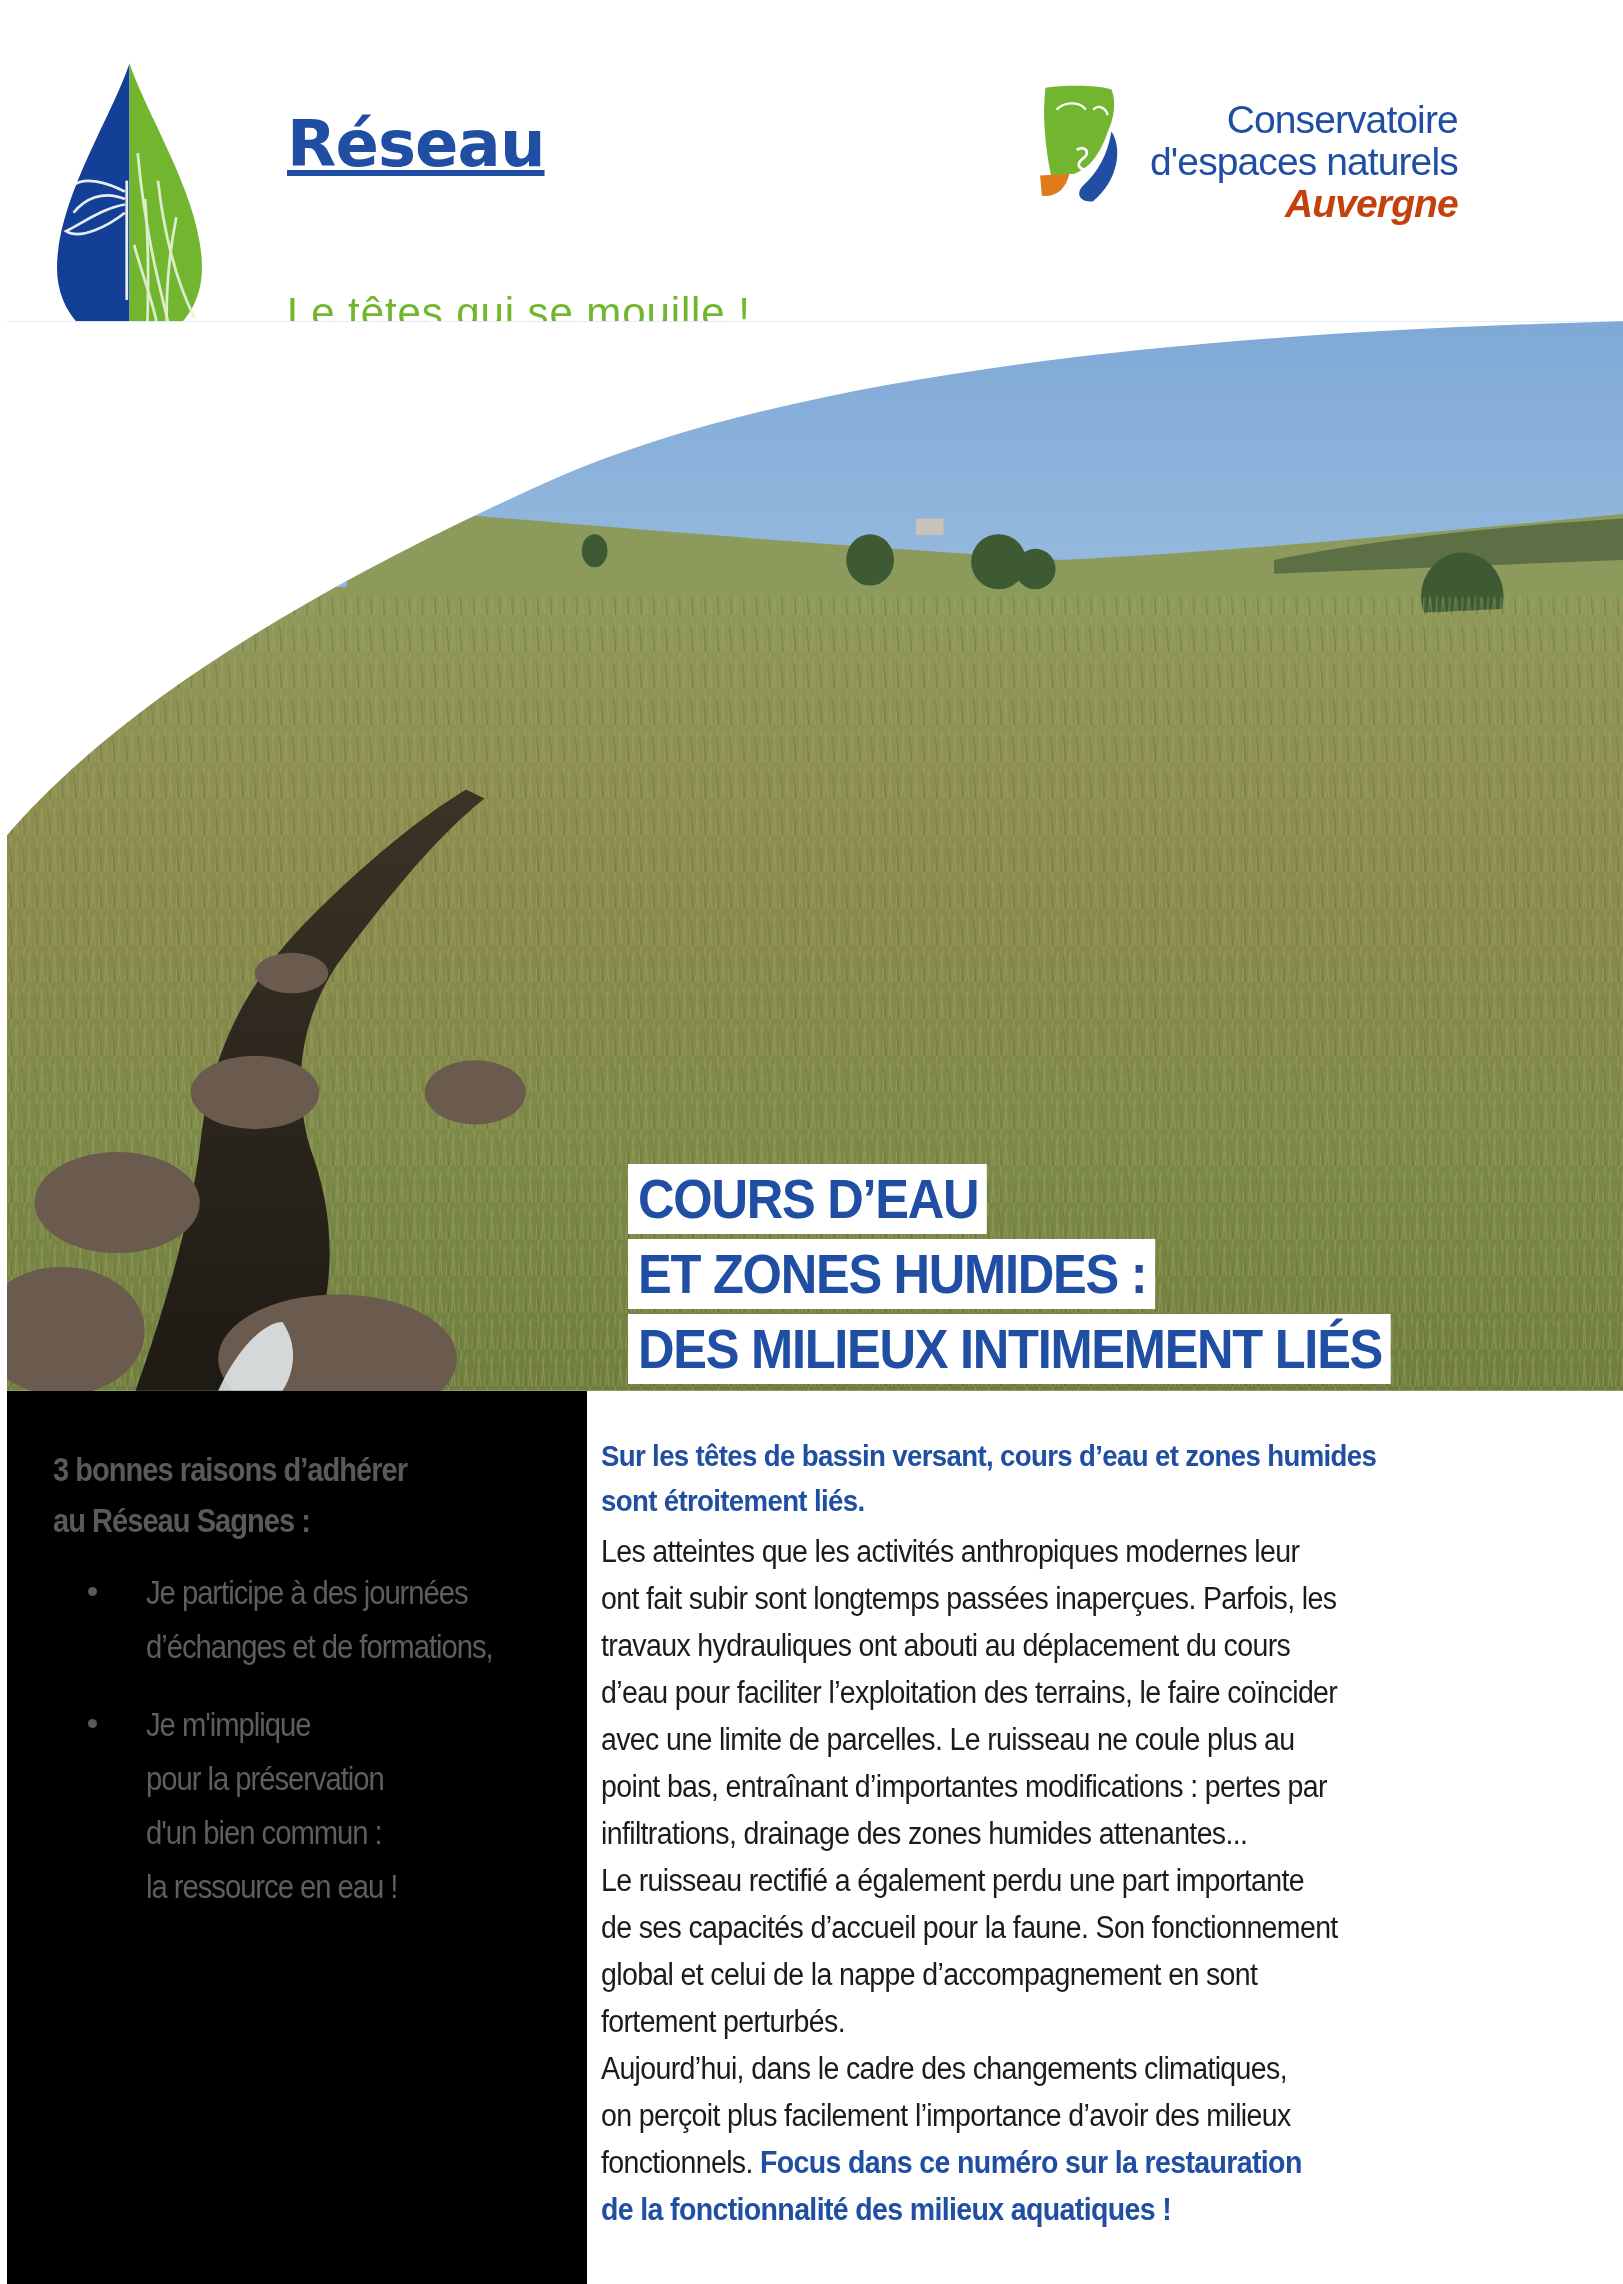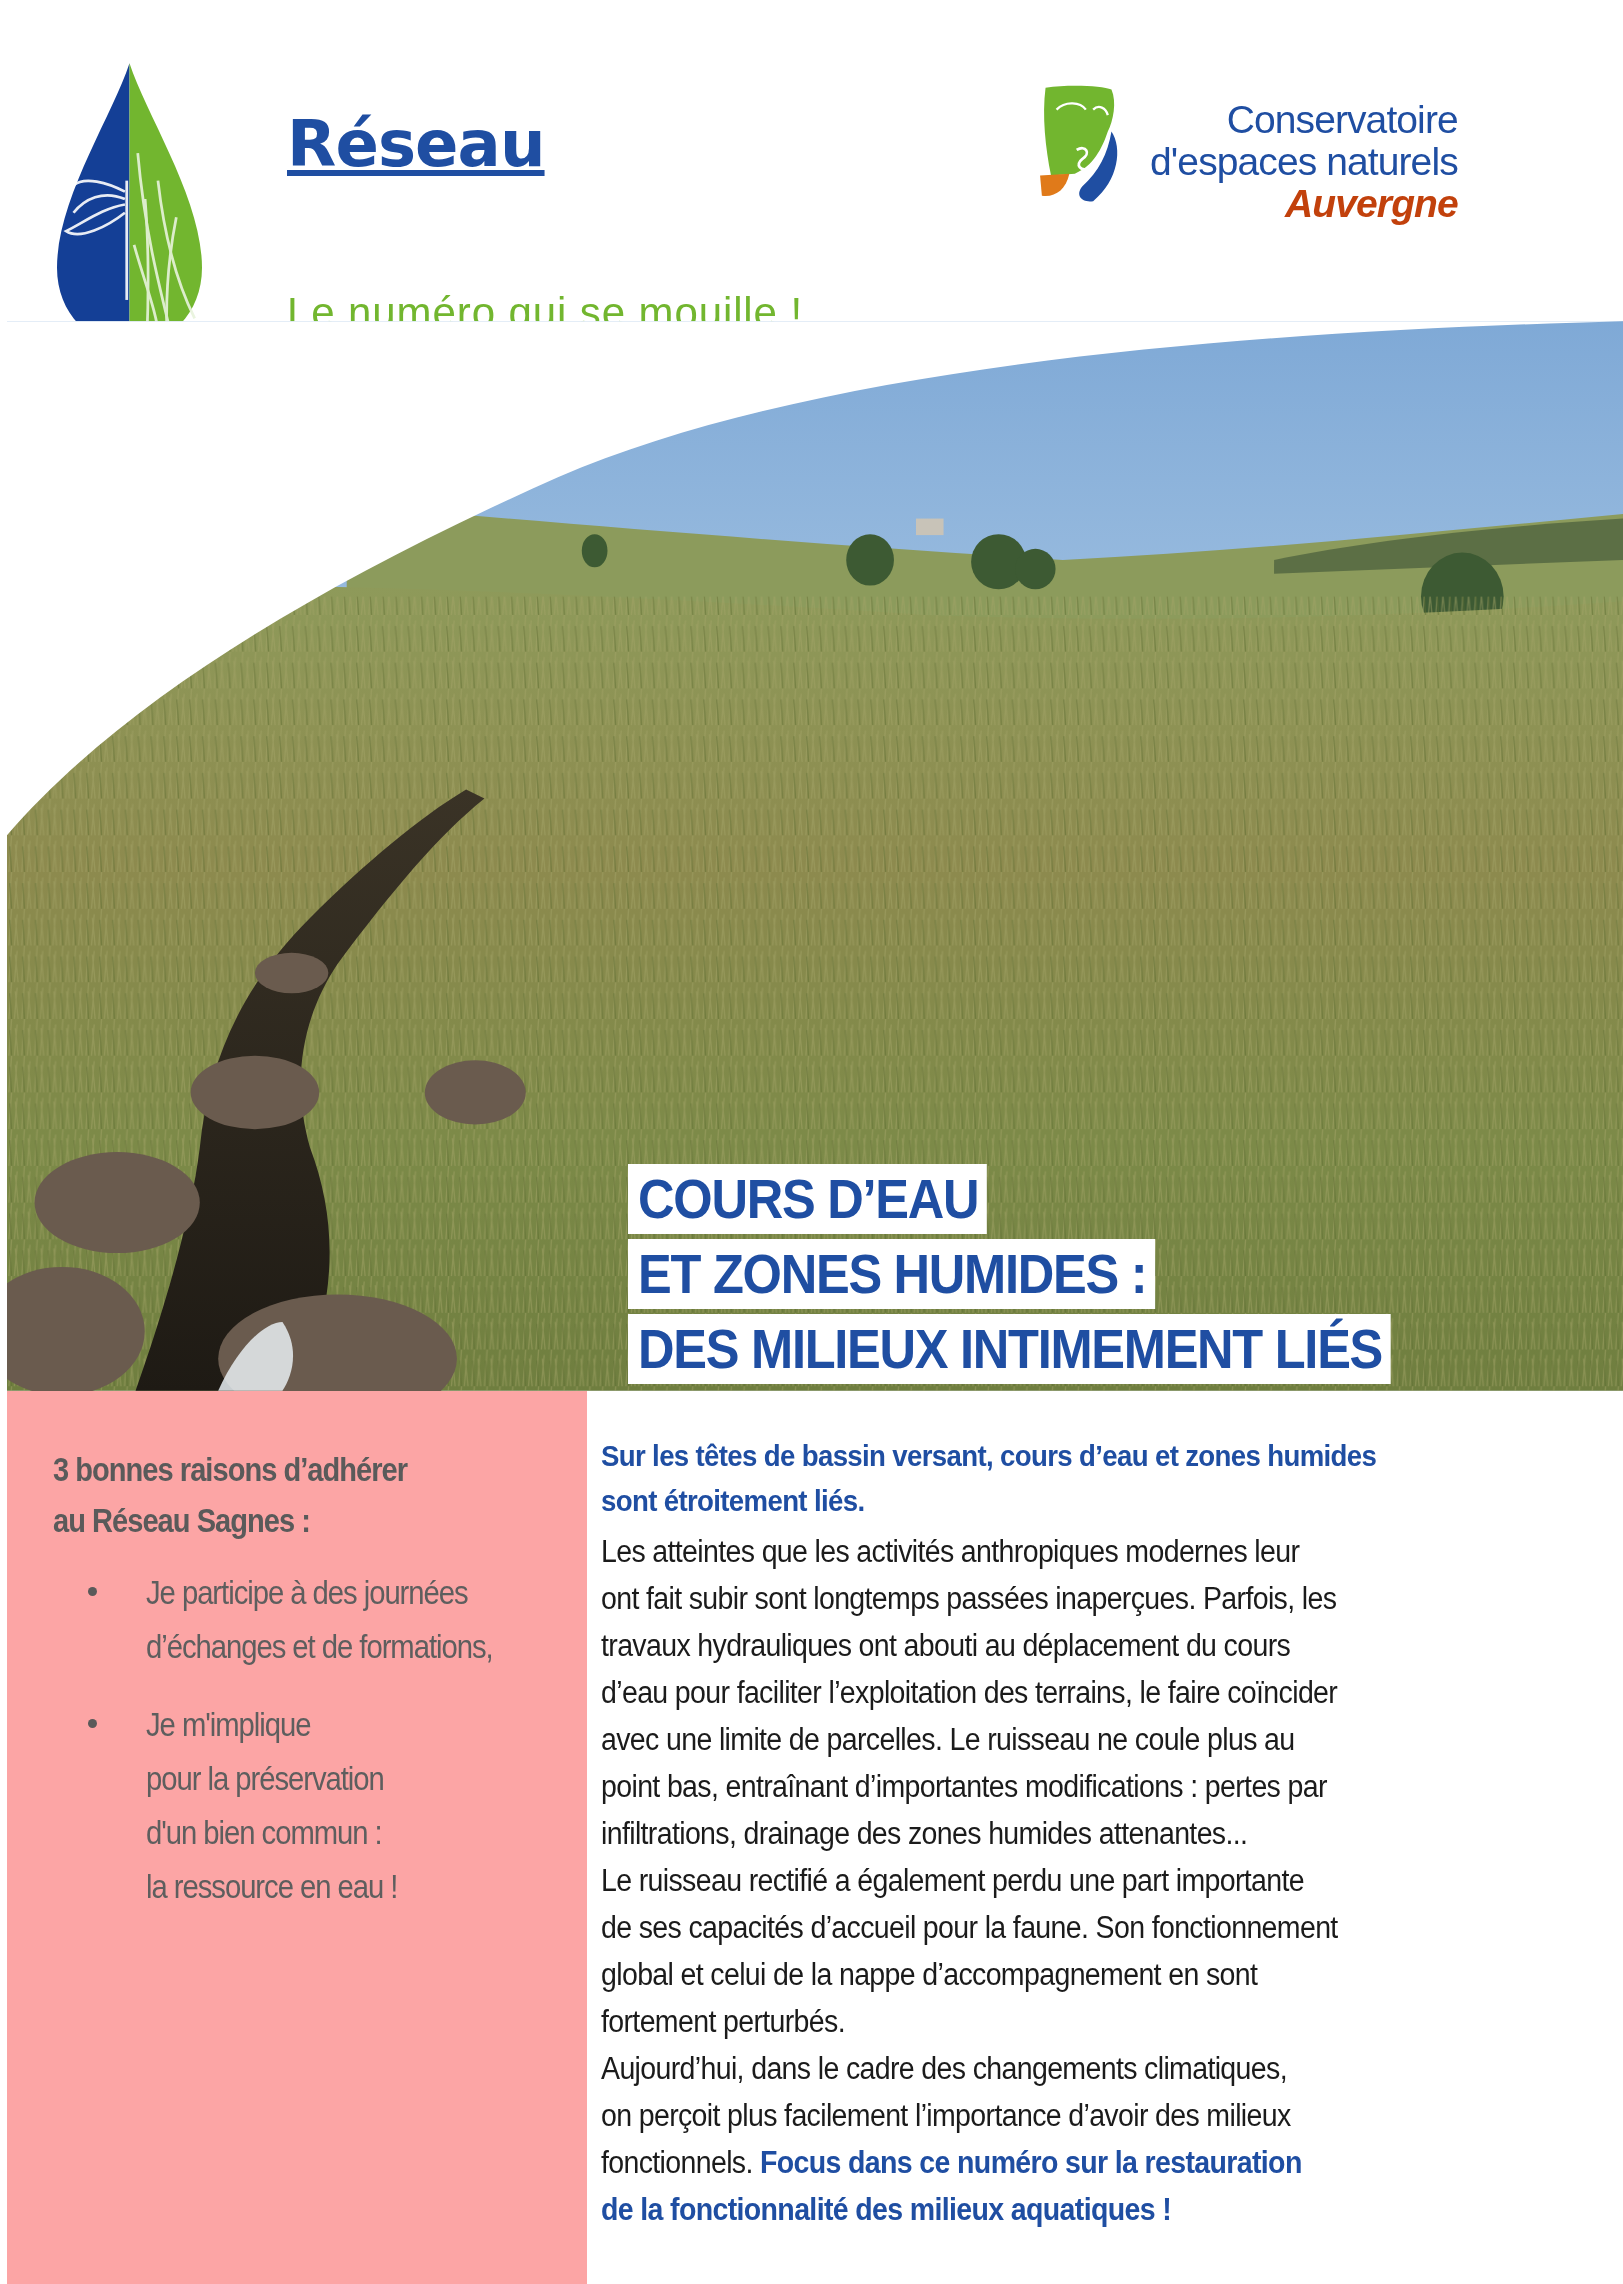--- a/index.html
+++ b/index.html
@@ -40,21 +40,21 @@
   .headline-block { position: absolute; left: 628px; top: 1164px; }
   .headline-line {
     display: block; width: max-content; background: #ffffff; color: #1f4ea2;
     font-family: "Liberation Sans", sans-serif; font-weight: bold; font-size: 55px; line-height: 66px;
     padding: 1.8px 9.2px 1.8px 11px; margin-bottom: 5.5px; letter-spacing: -1.4px; transform: scaleX(0.92);
     transform-origin: left center;
   }
 
   
   .sidebar {
-    position: absolute; left: 7.3px; top: 1391px; width: 580px; height: 894px; background: #fca5a5;
+    position: absolute; left: 7.3px; top: 1391px; width: 580px; height: 894px; background: #000000;
   }
   .sidebar-title {
     position: absolute; left: 46px; top: 53px; color: #5a5a5a;
     font-family: "Liberation Sans", sans-serif; font-weight: bold; font-size: 33px; line-height: 51px;
     letter-spacing: -1.1px; transform: scaleX(0.88); transform-origin: left top; width: 569px;
   }
   .reasons { position: absolute; left: 73px; top: 174px; width: 514px; }
   .reason { position: relative; padding-left: 66px; margin-bottom: 24px; }
   .reason-bullet {
     position: absolute; left: 7.3px; top: 22px; width: 9.2px; height: 9.2px; border-radius: 50%; background: #5a5a5a;
@@ -93,21 +93,21 @@
       <path d="M96 150 C100 200 100 250 98 300" stroke="#e8f3dc"></path>
       <path d="M110 130 C118 200 135 250 150 280" stroke="#e8f3dc"></path>
       <path d="M84 200 C95 240 108 270 112 305" stroke="#e8f3dc"></path>
       <path d="M130 170 C120 220 118 260 120 305" stroke="#e8f3dc"></path>
     </g>
   </svg>
 </div>
 <div class="brand-title">
   <div>Réseau</div>
 </div>
-<div class="brand-tagline">Le numéro qui se mouille !</div>
+<div class="brand-tagline">Le têtes qui se mouille !</div>
 <div class="issue-badge">Lettre d’information #10 -Hiver 2021</div>
 
 <div class="cen-logo">
   <svg width="92" height="119" viewBox="0 0 100 130">
     <path d="M8 4 C35 0 70 2 80 6 C86 20 82 40 76 52 C70 70 60 90 40 98 L14 100 C8 70 4 35 8 4 Z" fill="#72b62f"></path>
     <path d="M80 52 C92 70 88 105 60 128 C48 130 40 122 48 112 C66 96 76 76 80 52 Z" fill="#1f4ea2"></path>
     <path d="M2 100 L34 98 C30 116 18 124 4 122 Z" fill="#e07a1a"></path>
     <path d="M20 28 C30 18 46 20 52 28 M60 28 C66 22 74 26 76 34" stroke="#ffffff" stroke-width="2.5" fill="none"></path>
     <path d="M42 72 C52 66 58 76 48 82 C40 88 46 96 56 92" stroke="#ffffff" stroke-width="3" fill="none"></path>
   </svg>

